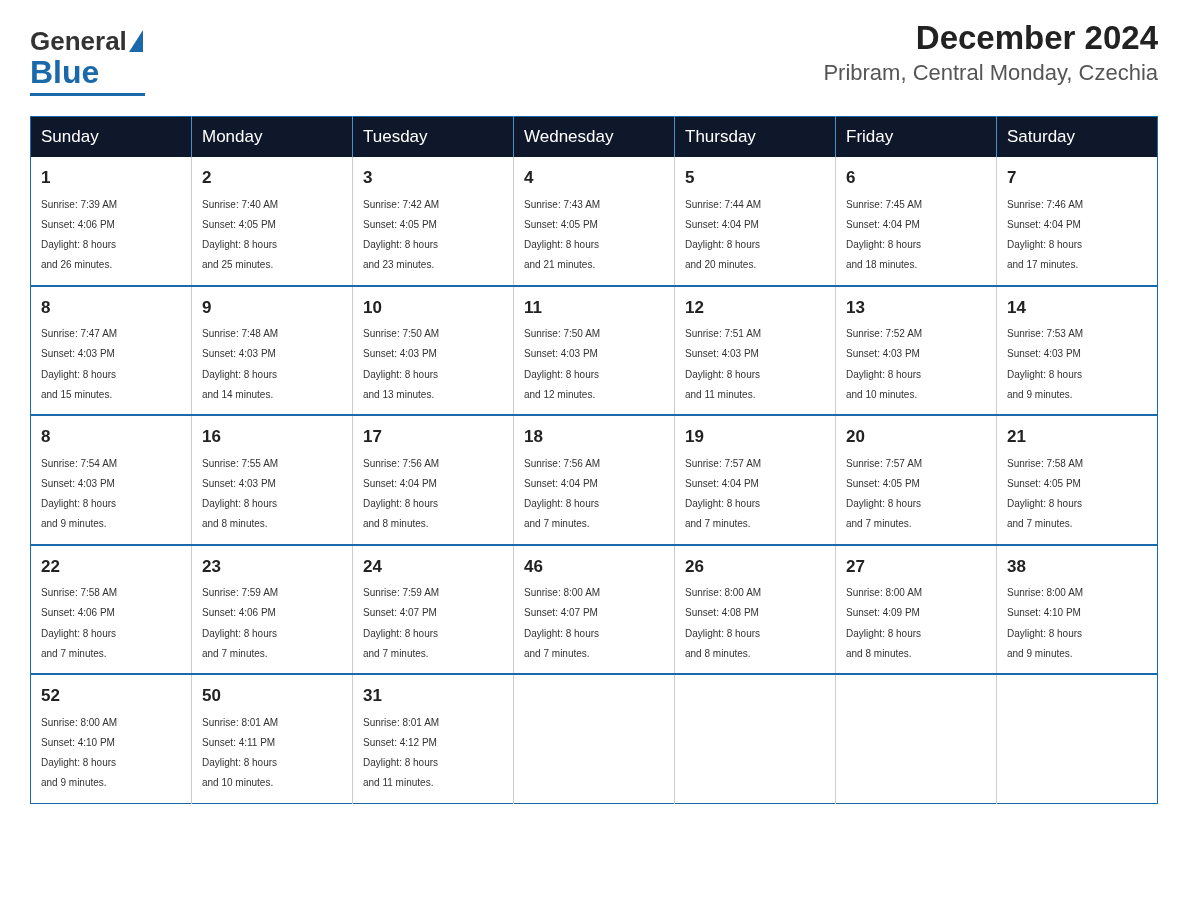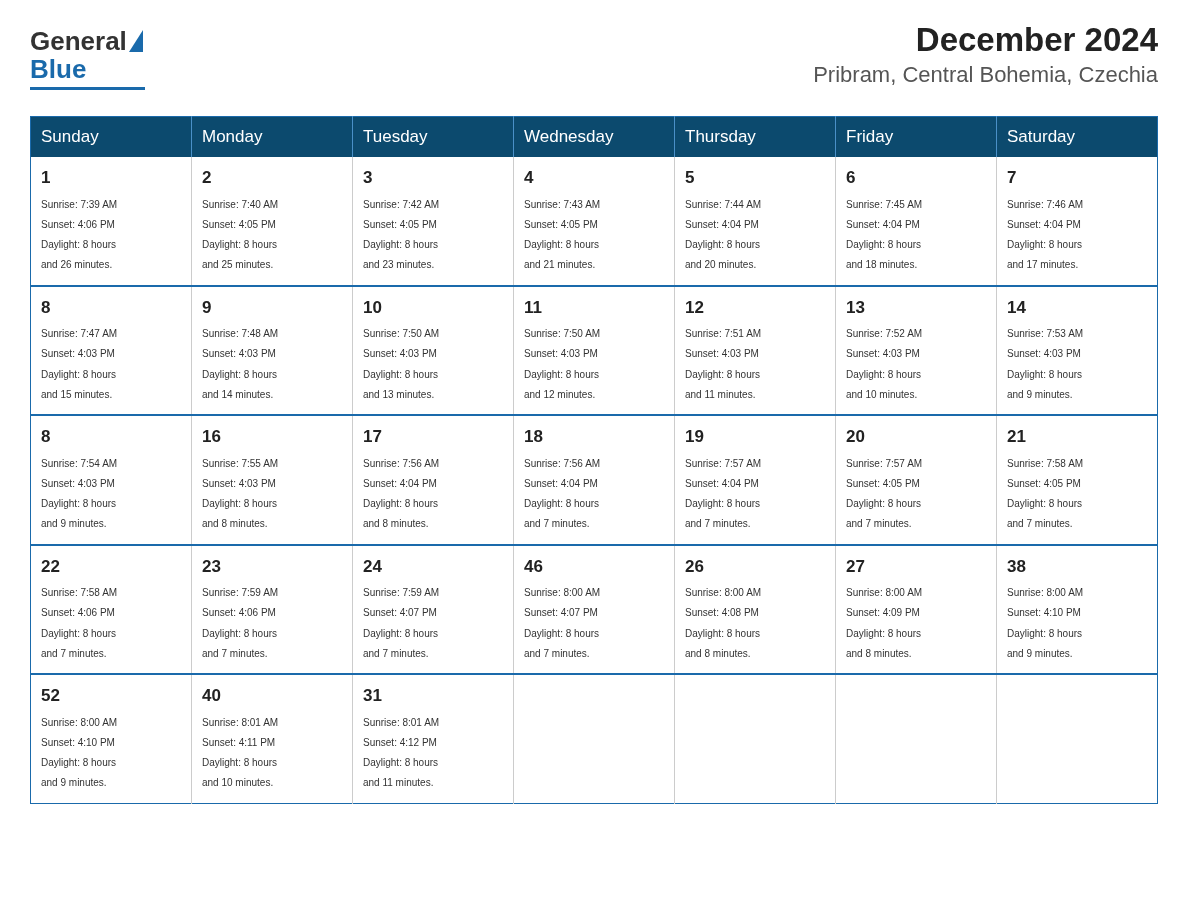--- a/index.html
+++ b/index.html
@@ -7,22 +7,22 @@
       font-family: Arial, Helvetica, sans-serif;
       background: #fff;
       color: #333;
       width: 1188px;
       min-height: 918px;
       padding: 20px 30px;
     }
     .header-area {
       display: flex;
       justify-content: space-between;
-      align-items: center;
-      margin-bottom: 26px;
+      align-items: flex-start;
+      margin-bottom: 20px;
     }
     .logo {
       display: flex;
       flex-direction: column;
       align-items: flex-start;
       padding-top: 8px;
     }
     .logo-text {
       display: flex;
       align-items: center;
@@ -35,21 +35,21 @@
     .logo-triangle {
       width: 0; height: 0;
       border-left: 14px solid transparent;
       border-right: 0px solid transparent;
       border-bottom: 22px solid #1a6aab;
       margin: 0 2px;
       display: inline-block;
     }
     .logo-blue {
       color: #1a6aab;
-      font-size: 26px;
+      font-size: 32px;
       font-weight: bold;
     }
     .logo-underline {
       width: 100%;
       height: 3px;
       background: #1a6aab;
       margin-top: 2px;
     }
     .title-area {
       text-align: right;
@@ -64,21 +64,21 @@
       font-size: 22px;
       color: #555;
       margin-top: 4px;
     }
     .calendar-table {
       width: 100%;
       border-collapse: collapse;
       border: 1px solid #1a6aab;
     }
     .calendar-table th {
-      background-color: #0c4a6e;
+      background-color: #0f172a;
       color: #fff;
       font-size: 17px;
       font-weight: normal;
       padding: 10px 10px;
       text-align: left;
       border-right: 1px solid #4a90c8;
     }
     .calendar-table th:last-child { border-right: none; }
     .calendar-table td {
       vertical-align: top;
@@ -115,21 +115,21 @@
       <span class="logo-general">General</span>
       <span class="logo-triangle"></span>
     </div>
     <div style="display:flex;align-items:center;">
       <span class="logo-blue">Blue</span>
     </div>
     <div class="logo-underline"></div>
   </div>
   <div class="title-area">
     <div class="month-title">December 2024</div>
-    <div class="location-title">Pribram, Central Bohemia, Czechia</div>
+    <div class="location-title">Pribram, Central Monday, Czechia</div>
   </div>
 </div>
 
 <table class="calendar-table">
   <thead>
     <tr>
       <th>Sunday</th>
       <th>Monday</th>
       <th>Tuesday</th>
       <th>Wednesday</th>
@@ -170,21 +170,21 @@
         <td><span class="day-number">22</span><span class="day-info">Sunrise: 7:58 AM<br>Sunset: 4:06 PM<br>Daylight: 8 hours<br>and 7 minutes.</span></td>
         <td><span class="day-number">23</span><span class="day-info">Sunrise: 7:59 AM<br>Sunset: 4:06 PM<br>Daylight: 8 hours<br>and 7 minutes.</span></td>
         <td><span class="day-number">24</span><span class="day-info">Sunrise: 7:59 AM<br>Sunset: 4:07 PM<br>Daylight: 8 hours<br>and 7 minutes.</span></td>
         <td><span class="day-number">46</span><span class="day-info">Sunrise: 8:00 AM<br>Sunset: 4:07 PM<br>Daylight: 8 hours<br>and 7 minutes.</span></td>
         <td><span class="day-number">26</span><span class="day-info">Sunrise: 8:00 AM<br>Sunset: 4:08 PM<br>Daylight: 8 hours<br>and 8 minutes.</span></td>
         <td><span class="day-number">27</span><span class="day-info">Sunrise: 8:00 AM<br>Sunset: 4:09 PM<br>Daylight: 8 hours<br>and 8 minutes.</span></td>
         <td><span class="day-number">38</span><span class="day-info">Sunrise: 8:00 AM<br>Sunset: 4:10 PM<br>Daylight: 8 hours<br>and 9 minutes.</span></td>
       </tr>
       <tr>
         <td><span class="day-number">52</span><span class="day-info">Sunrise: 8:00 AM<br>Sunset: 4:10 PM<br>Daylight: 8 hours<br>and 9 minutes.</span></td>
-        <td><span class="day-number">40</span><span class="day-info">Sunrise: 8:01 AM<br>Sunset: 4:11 PM<br>Daylight: 8 hours<br>and 10 minutes.</span></td>
+        <td><span class="day-number">50</span><span class="day-info">Sunrise: 8:01 AM<br>Sunset: 4:11 PM<br>Daylight: 8 hours<br>and 10 minutes.</span></td>
         <td><span class="day-number">31</span><span class="day-info">Sunrise: 8:01 AM<br>Sunset: 4:12 PM<br>Daylight: 8 hours<br>and 11 minutes.</span></td>
         <td class="empty-cell"></td>
         <td class="empty-cell"></td>
         <td class="empty-cell"></td>
         <td class="empty-cell"></td>
       </tr>
     </tbody>
 </table>
 
 </body></html>

